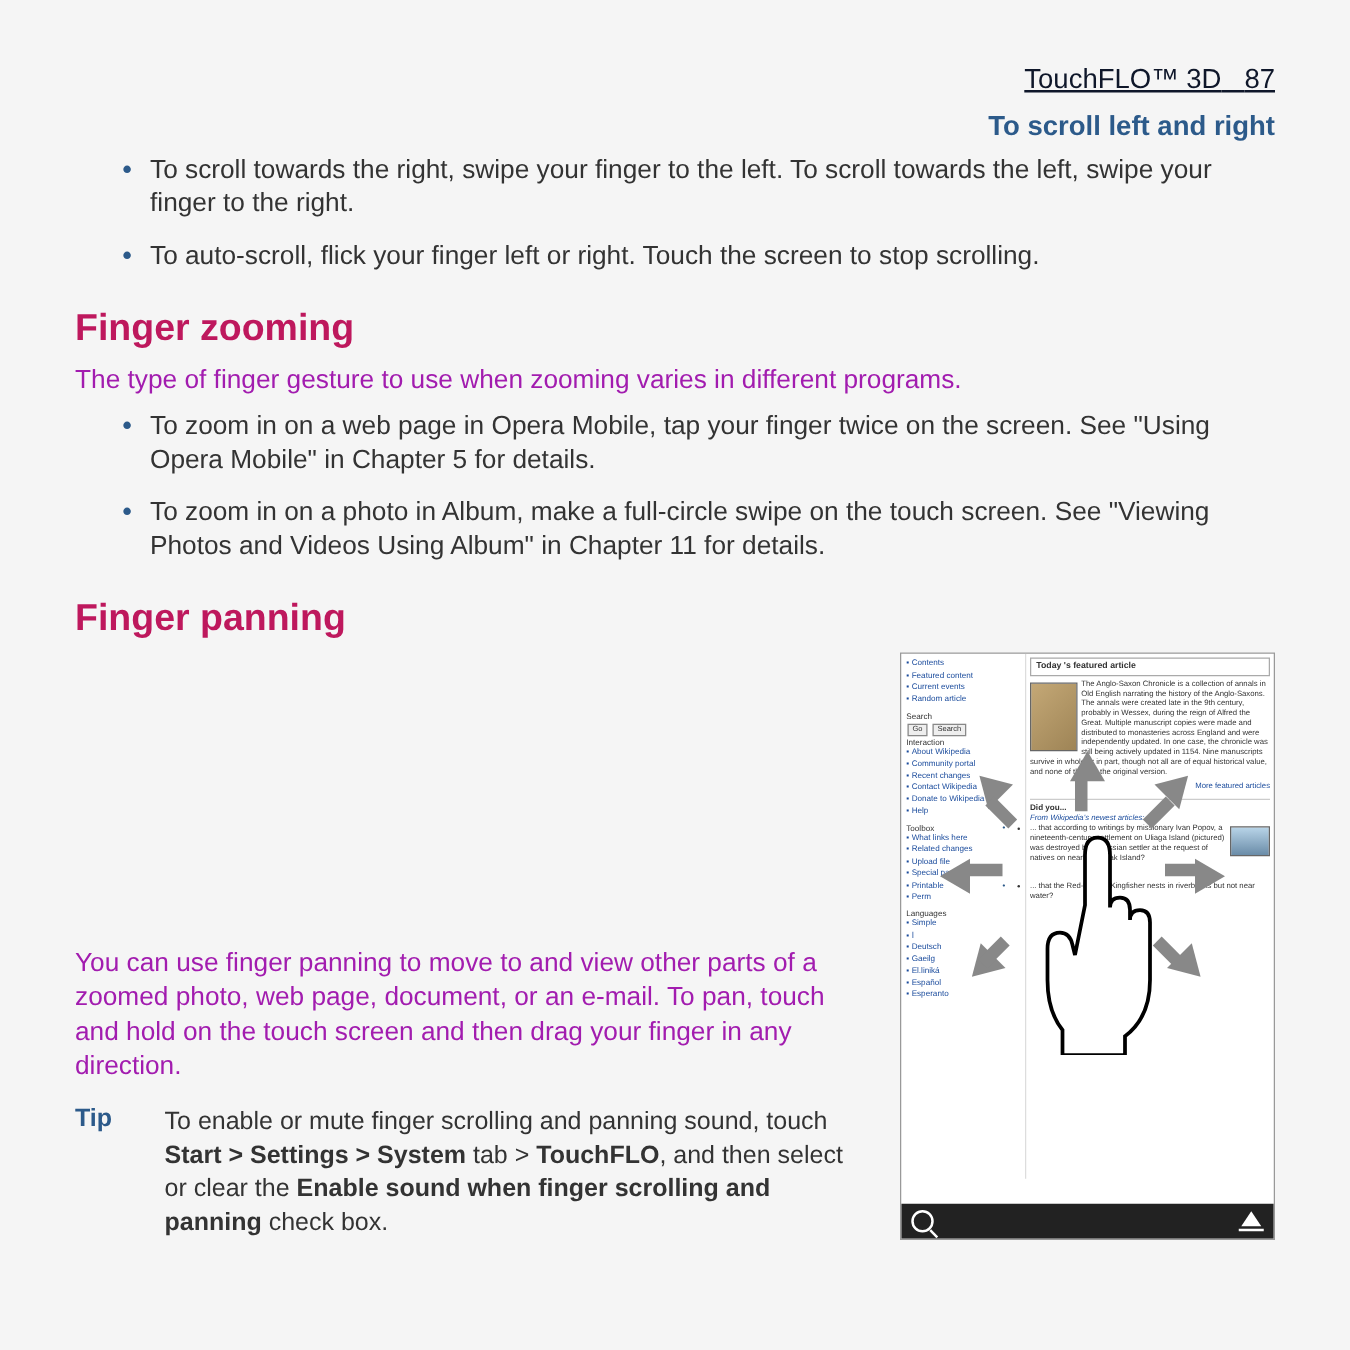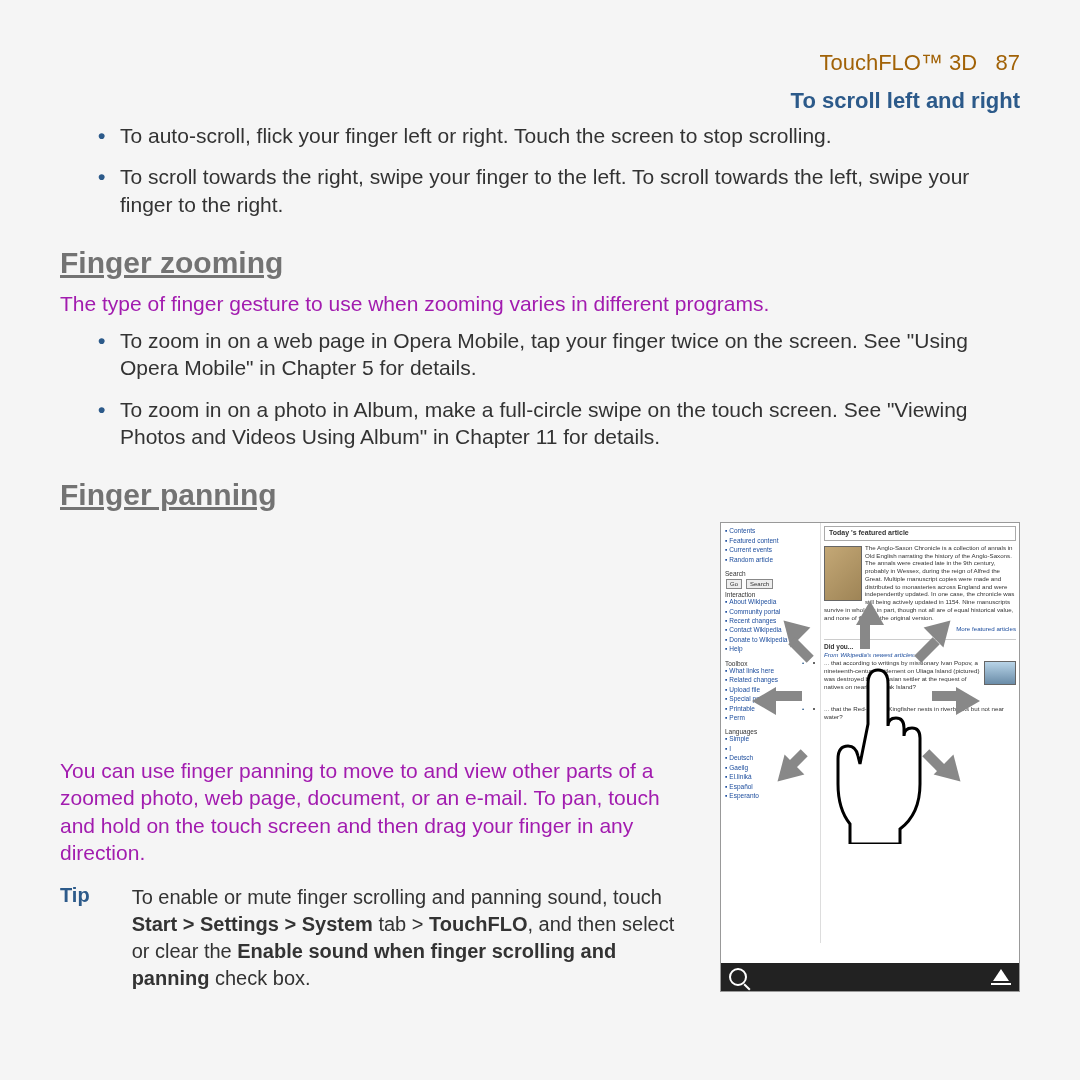--- a/index.html
+++ b/index.html
@@ -7,38 +7,38 @@
       width: 1080px;
       height: 1080px;
       background: #f5f5f5;
       font-family: 'Segoe UI', Myriad, Arial, sans-serif;
       padding: 50px 60px;
       color: #333;
       position: relative;
     }
     .header {
       text-align: right;
-      color: #a16207;
+      color: #0f172a;
       font-size: 22px;
       margin-bottom: 12px;
+      text-decoration: underline;
     }
     .subheading {
       color: #2c5a8a;
       font-size: 22px;
       font-weight: bold;
       margin-bottom: 8px;
       text-align: right;
     }
     .heading {
-      color: #737373;
+      color: #be185d;
       font-size: 30px;
       font-weight: bold;
       margin-top: 28px;
       margin-bottom: 10px;
-      text-decoration: underline;
     }
     .para {
       font-size: 21px;
       line-height: 1.3;
       color: #a21caf;
       margin-bottom: 10px;
     }
     ul {
       list-style: none;
       padding-left: 60px;
@@ -225,22 +225,22 @@
 <body>
 
 <div class="header">
   <span>TouchFLO™ 3D</span>
   &nbsp;
   <span>87</span>
 </div>
 
 <div class="subheading">To scroll left and right</div>
 <ul>
+  <li>To scroll towards the right, swipe your finger to the left. To scroll towards the left, swipe your finger to the right.</li>
   <li>To auto-scroll, flick your finger left or right. Touch the screen to stop scrolling.</li>
-  <li>To scroll towards the right, swipe your finger to the left. To scroll towards the left, swipe your finger to the right.</li>
 </ul>
 
 <div class="heading">Finger zooming</div>
 <p class="para">The type of finger gesture to use when zooming varies in different programs.</p>
 <ul>
   <li>To zoom in on a web page in Opera Mobile, tap your finger twice on the screen. See "Using Opera Mobile" in Chapter 5 for details.</li>
   <li>To zoom in on a photo in Album, make a full-circle swipe on the touch screen. See "Viewing Photos and Videos Using Album" in Chapter 11 for details.</li>
 </ul>
 
 <div class="heading">Finger panning</div>

